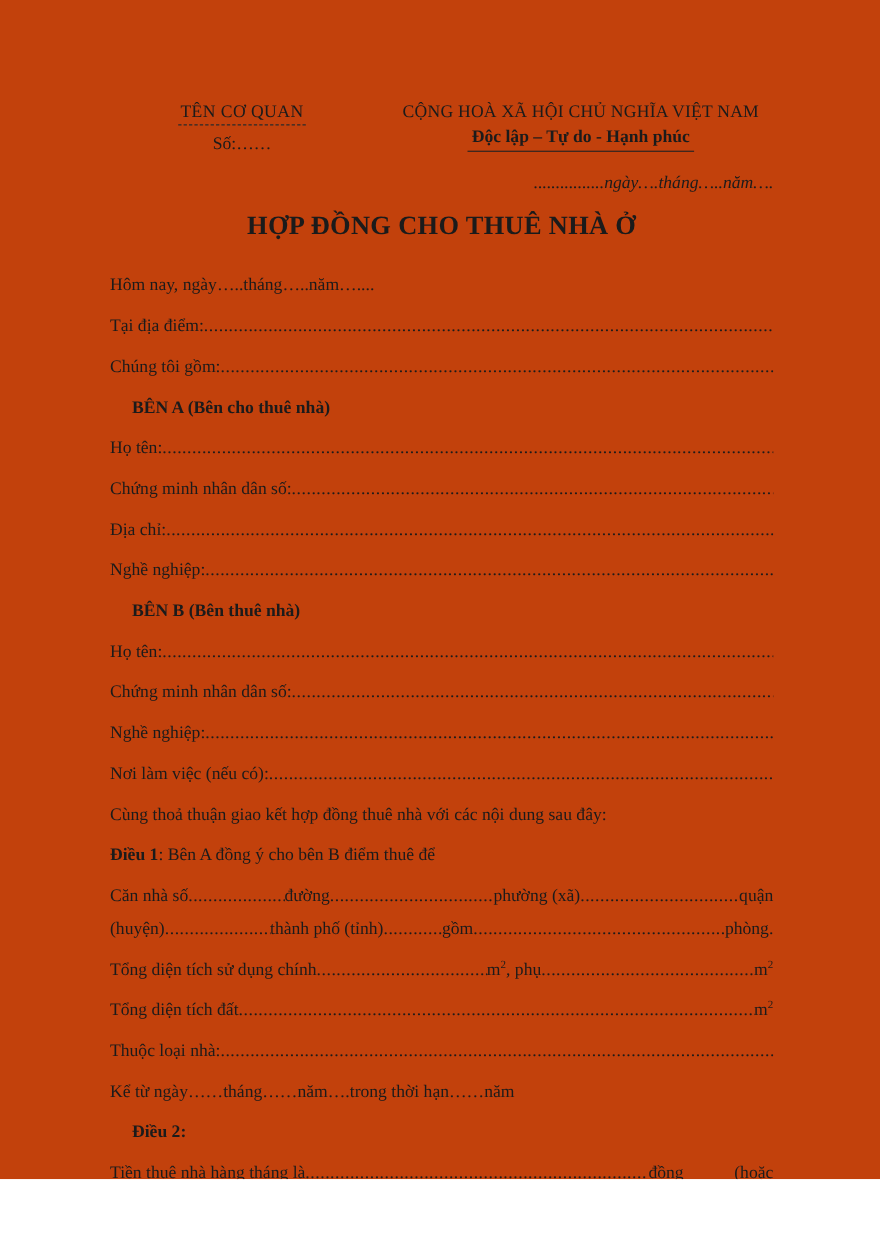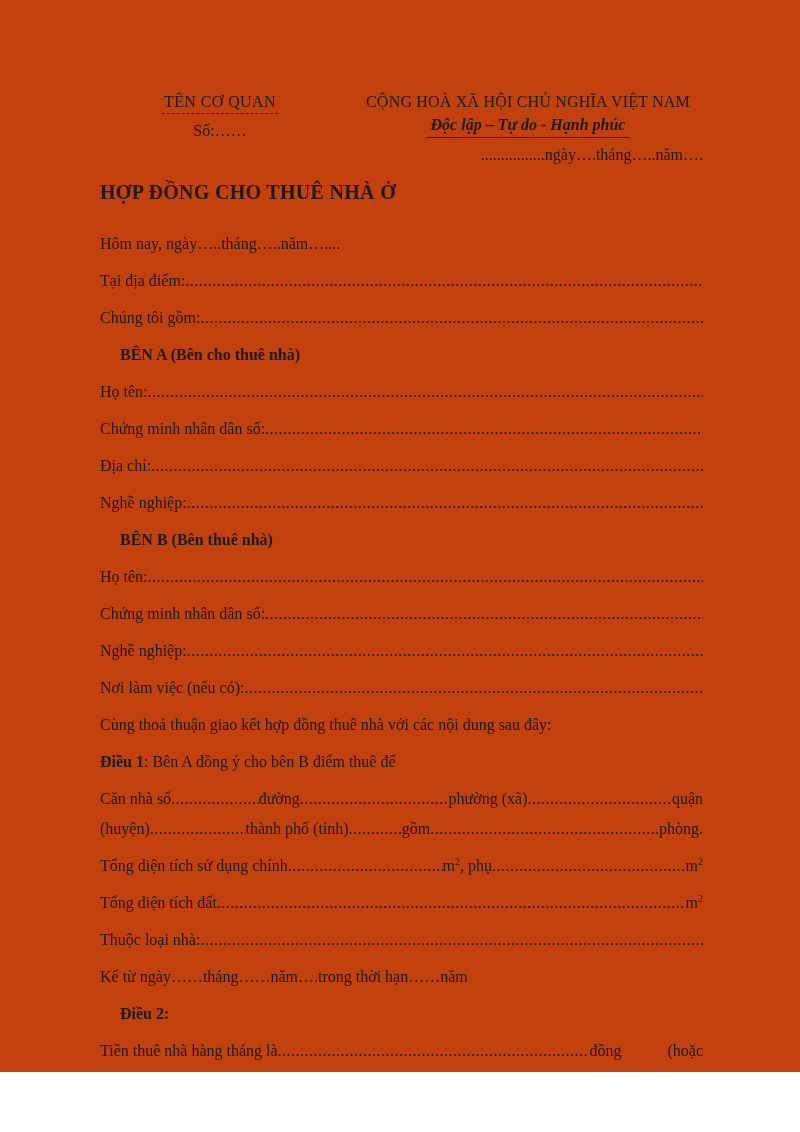--- a/index.html
+++ b/index.html
@@ -26,29 +26,30 @@
   }
   .doc-number { margin-top: 8px; }
   .header-right { width: 350px; text-align: center; }
   .country { letter-spacing: 0.2px; }
   .motto {
     display: inline-block;
     font-weight: bold;
     margin-top: 5px;
     padding: 0 4px 3px 4px;
     border-bottom: 1.5px solid #222222;
-    font-style: italic;
   }
   .date-line {
     text-align: right;
-    margin-top: 6px;
+    font-style: italic;
+    margin-top: 18px;
     padding-right: 0px;
   }
   .doc-title {
-    font-size: 20px;
+    text-align: center;
+    font-size: 24px;
     font-weight: bold;
     letter-spacing: 0.3px;
     margin: 17px 0 0 0;
   }
   
   .body { margin-top: 29px; }
   .line {
     display: flex;
     align-items: center;
     line-height: 21px;

